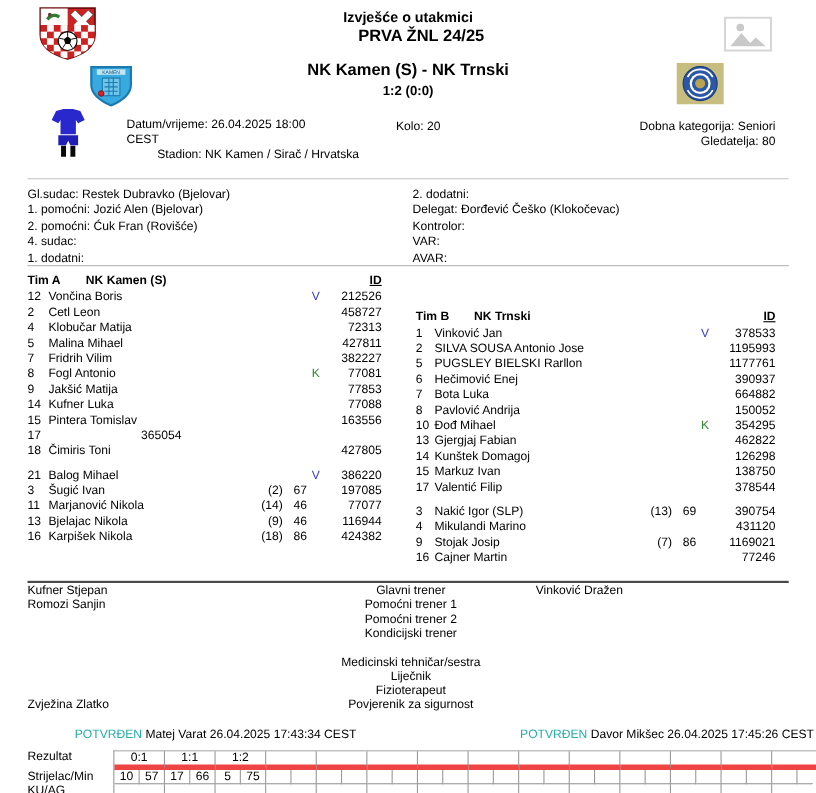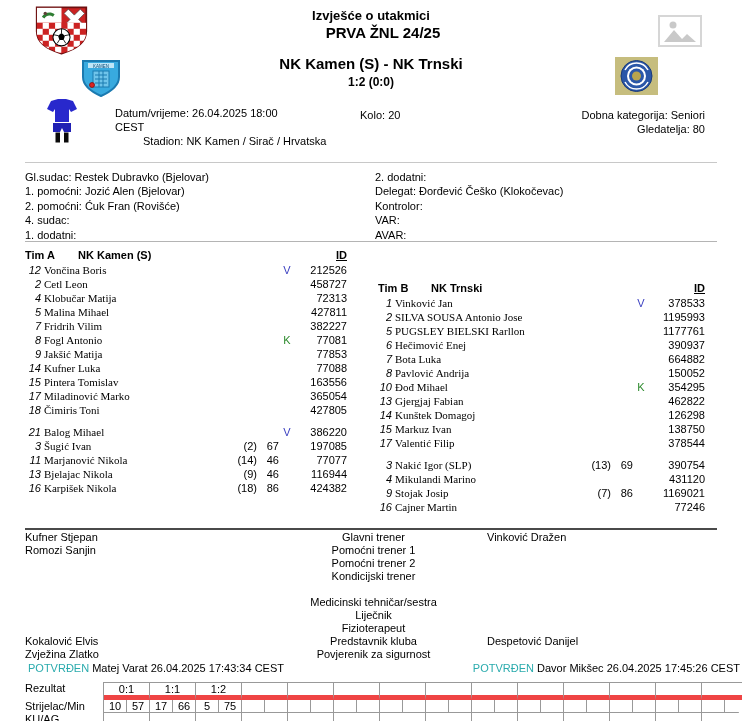--- a/index.html
+++ b/index.html
@@ -24,41 +24,41 @@
   .off-left{top:170px;left:25px;line-height:14.4px;}
   .off-right{top:170px;left:375px;line-height:14.4px;}
   
   .team-a{top:243px;left:25px;width:322px;}
   .team-b{top:243px;left:378px;width:327px;margin-top:33px;}
   .t-head{display:flex;font-weight:bold;height:18px;align-items:flex-end;padding-bottom:2px;}
   .th-label{width:53px;}
   .th-name{flex:1;}
   .th-id{width:52px;text-align:right;text-decoration:underline;}
   .p-row{display:flex;height:14px;line-height:14px;}
-  .p-num{width:16px;text-align:right;font-style:italic;}
-  .p-name{flex:1;padding-left:3px;white-space:nowrap;overflow:hidden;font-family:Liberation Serif, serif;}
+  .p-num{width:16px;}
+  .p-name{flex:1;padding-left:3px;white-space:nowrap;overflow:hidden;}
   .p-repl{width:34px;text-align:right;}
   .p-min{width:22px;text-align:right;}
   .p-badge{width:16px;text-align:center;}
   .p-id{width:52px;text-align:right;}
   .team-b .p-num{width:14px;}
   .team-b .p-id{width:56px;}
   .badge-V{color:#3a3fc0;}
   .badge-K{color:#2e8b2e;}
   .sub-gap{height:8px;}
   
   .staff{top:531px;left:25px;width:692px;}
   .staff-row{display:flex;height:13px;line-height:13px;}
   .staff-left{width:235px;}
   .staff-role{flex:1;text-align:center;}
   .staff-right{width:230px;}
   
   .confirm-left{top:662px;left:28px;white-space:nowrap;}
   .confirm-right{top:662px;right:2px;text-align:right;white-space:nowrap;}
-  .confirm-status{color:#2aabad;}
+  .confirm-status{color:#2aabad;margin-left:40px;}
   
   .results{top:682px;left:25px;width:717px;overflow:hidden;}
   .r-row{display:flex;}
   .r-label{width:78px;flex:none;height:13px;line-height:13px;}
   .r-grid{display:flex;flex:none;border-left:1px solid #999;}
   .r-row.first .r-grid{border-top:1px solid #999;}
   .r-pair{width:45px;height:12px;line-height:12px;text-align:center;
           border-right:1px solid #999;border-bottom:5px solid #ef4444;flex:none;}
   .r-sub{width:22px;height:12px;line-height:12px;text-align:center;
          border-right:1px solid #999;border-bottom:1px solid #999;flex:none;}
@@ -258,21 +258,20 @@
           <span class="p-num">15</span>
           <span class="p-name">Pintera Tomislav</span>
           <span class="p-repl"></span>
           <span class="p-min"></span>
           <span class="p-badge"></span>
           <span class="p-id">163556</span>
         </div>
 
         <div class="p-row">
           <span class="p-num">17</span>
-          <span class="p-name">Miladinović Marko</span>
           <span class="p-repl"></span>
           <span class="p-min"></span>
           <span class="p-badge"></span>
           <span class="p-id">365054</span>
         </div>
 
         <div class="p-row">
           <span class="p-num">18</span>
           <span class="p-name">Čimiris Toni</span>
           <span class="p-repl"></span>
@@ -523,25 +522,20 @@
         <span class="staff-role">Liječnik</span>
         <span class="staff-right"></span>
       </div>
 
       <div class="staff-row">
         <span class="staff-left"></span>
         <span class="staff-role">Fizioterapeut</span>
         <span class="staff-right"></span>
       </div>
 
-      <div class="staff-row">
-        <span class="staff-left">Kokalović Elvis</span>
-        <span class="staff-role">Predstavnik kluba</span>
-        <span class="staff-right">Despetović Danijel</span>
-      </div>
 
       <div class="staff-row">
         <span class="staff-left">Zvježina Zlatko</span>
         <span class="staff-role">Povjerenik za sigurnost</span>
         <span class="staff-right"></span>
       </div>
     </div>
 
   <div class="abs confirm-left">
     <span class="confirm-status">POTVRĐEN</span>

